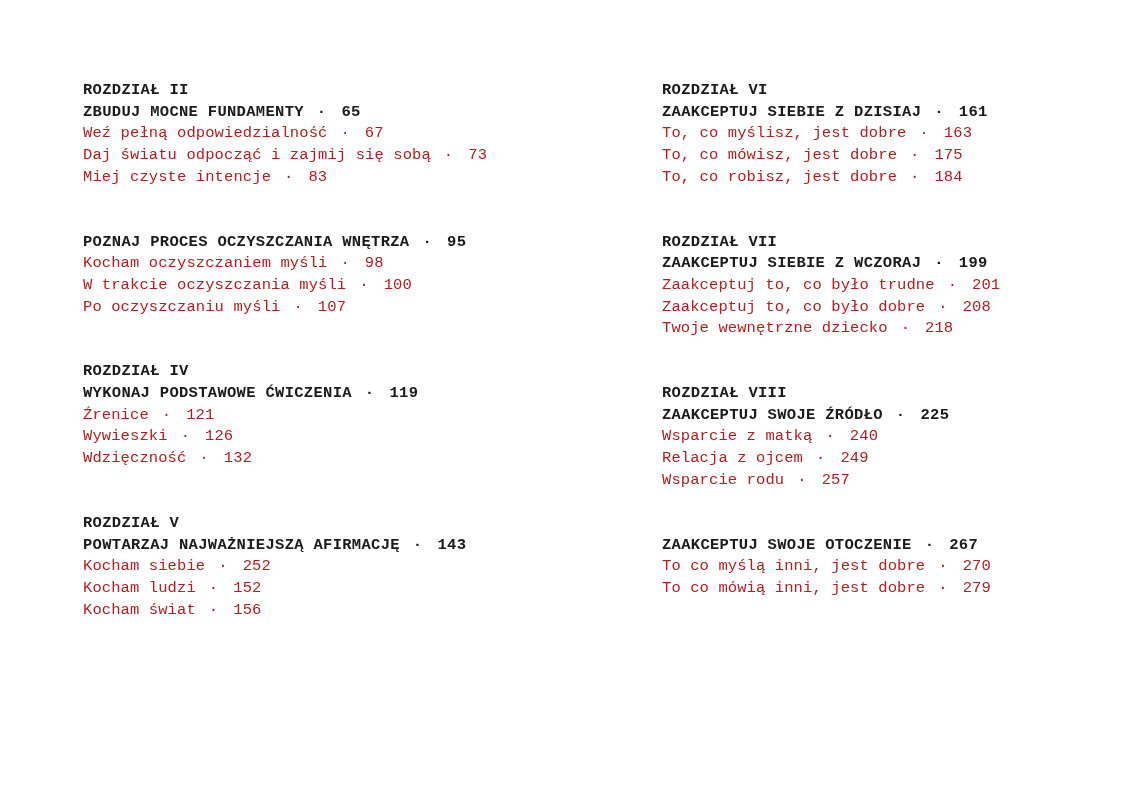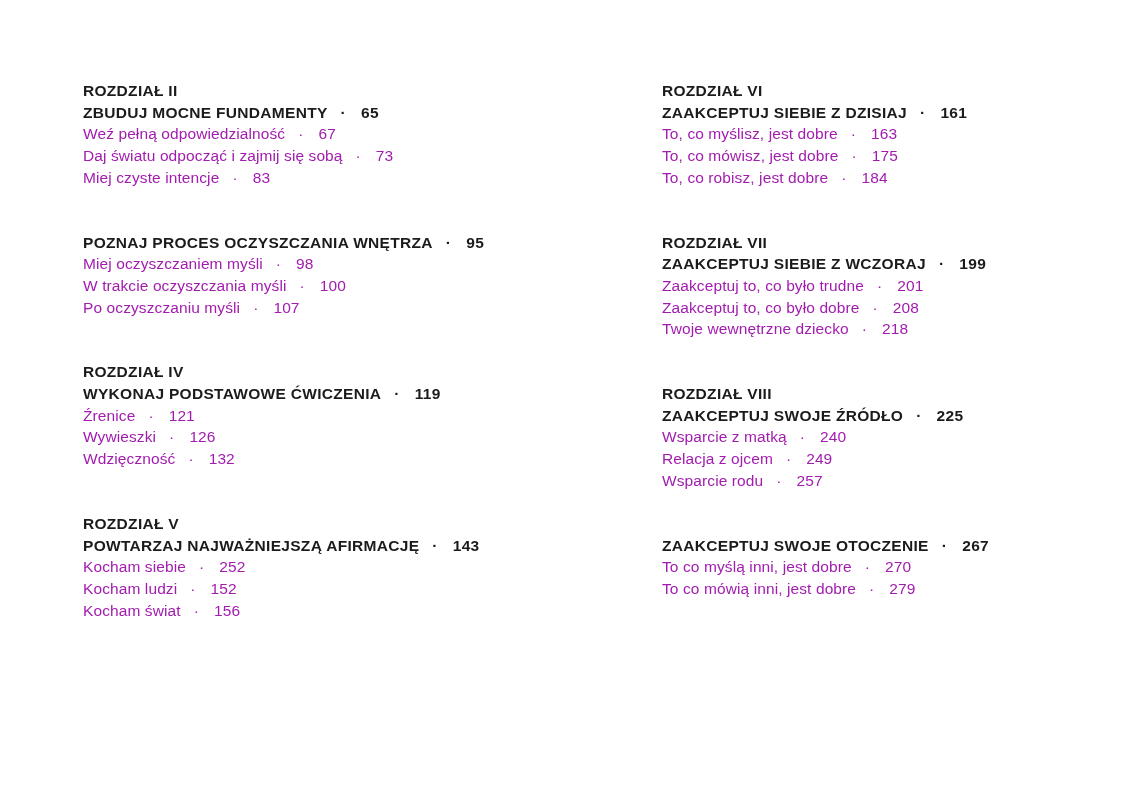--- a/index.html
+++ b/index.html
@@ -6,21 +6,21 @@
     margin: 0;
     padding: 0;
     background: #ffffff;
   }
   .page {
     position: relative;
     width: 1122px;
     height: 805px;
     background: #ffffff;
     overflow: hidden;
-    font-family: Liberation Sans, sans-serif;
+    font-family: Liberation Mono, monospace;
   }
   .toc {
     position: absolute;
     top: 80px;
     left: 83px;
     display: flex;
     flex-direction: row;
   }
   .toc-col {
     display: block;
@@ -38,21 +38,21 @@
   .chapter-label,
   .chapter-title-line {
     font-size: 15.5px;
     font-weight: 700;
     color: #1b1b1b;
     letter-spacing: 0.3px;
   }
   .item-line {
     font-size: 15.5px;
     font-weight: 400;
-    color: #a21caf;
+    color: #b91c1c;
     letter-spacing: 0.1px;
   }
   .dot {
     display: inline-block;
     margin: 0 15px 0 13px;
   }
 </style>
 </head>
 <body>
 
@@ -61,21 +61,21 @@
     <div class="toc-col left">
         <div class="chapter">
           <span class="line chapter-label">ROZDZIAŁ II</span>
           <span class="line chapter-title-line"><span>ZBUDUJ MOCNE FUNDAMENTY</span><span class="dot">·</span><span>65</span></span>
           <span class="line item-line"><span>Weź pełną odpowiedzialność</span><span class="dot">·</span><span>67</span></span>
           <span class="line item-line"><span>Daj światu odpocząć i zajmij się sobą</span><span class="dot">·</span><span>73</span></span>
           <span class="line item-line"><span>Miej czyste intencje</span><span class="dot">·</span><span>83</span></span>
         </div>
         <div class="chapter">
           <span class="line chapter-title-line"><span>POZNAJ PROCES OCZYSZCZANIA WNĘTRZA</span><span class="dot">·</span><span>95</span></span>
-          <span class="line item-line"><span>Miej oczyszczaniem myśli</span><span class="dot">·</span><span>98</span></span>
+          <span class="line item-line"><span>Kocham oczyszczaniem myśli</span><span class="dot">·</span><span>98</span></span>
           <span class="line item-line"><span>W trakcie oczyszczania myśli</span><span class="dot">·</span><span>100</span></span>
           <span class="line item-line"><span>Po oczyszczaniu myśli</span><span class="dot">·</span><span>107</span></span>
         </div>
         <div class="chapter">
           <span class="line chapter-label">ROZDZIAŁ IV</span>
           <span class="line chapter-title-line"><span>WYKONAJ PODSTAWOWE ĆWICZENIA</span><span class="dot">·</span><span>119</span></span>
           <span class="line item-line"><span>Źrenice</span><span class="dot">·</span><span>121</span></span>
           <span class="line item-line"><span>Wywieszki</span><span class="dot">·</span><span>126</span></span>
           <span class="line item-line"><span>Wdzięczność</span><span class="dot">·</span><span>132</span></span>
         </div>

